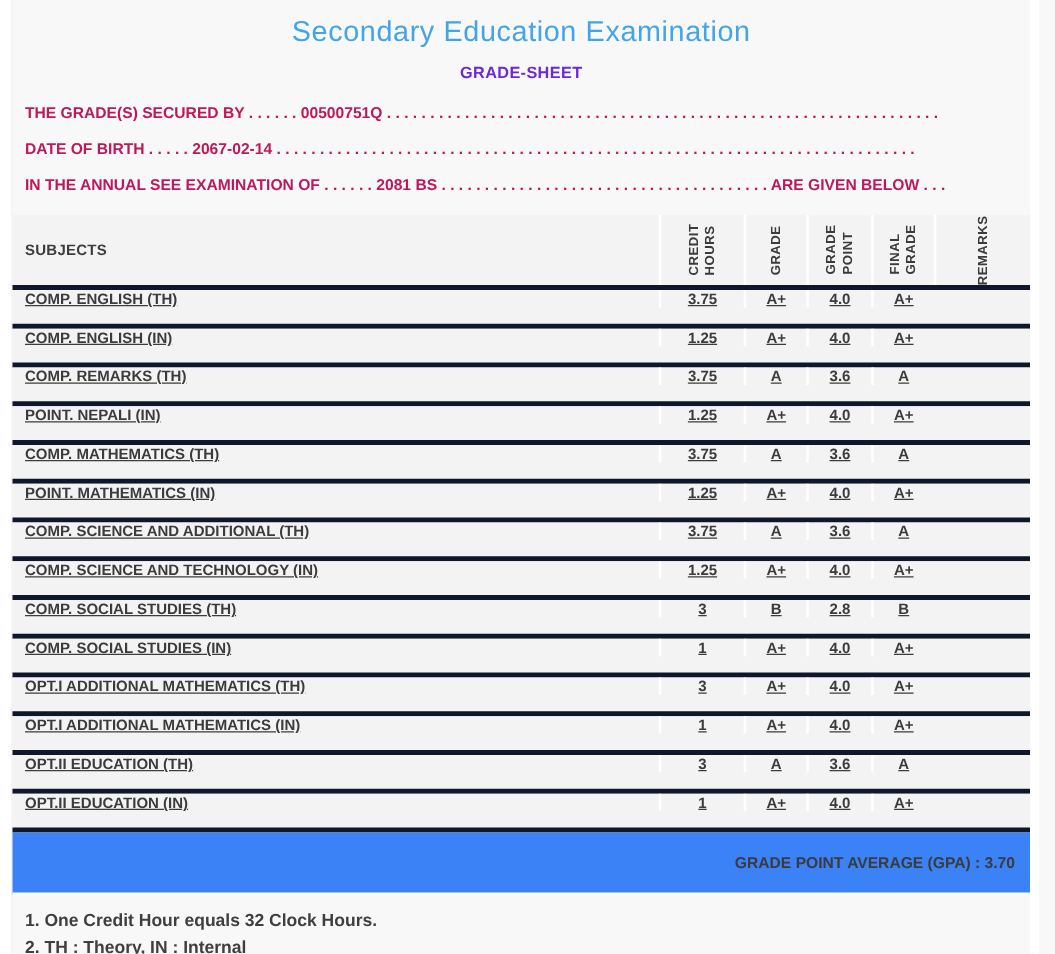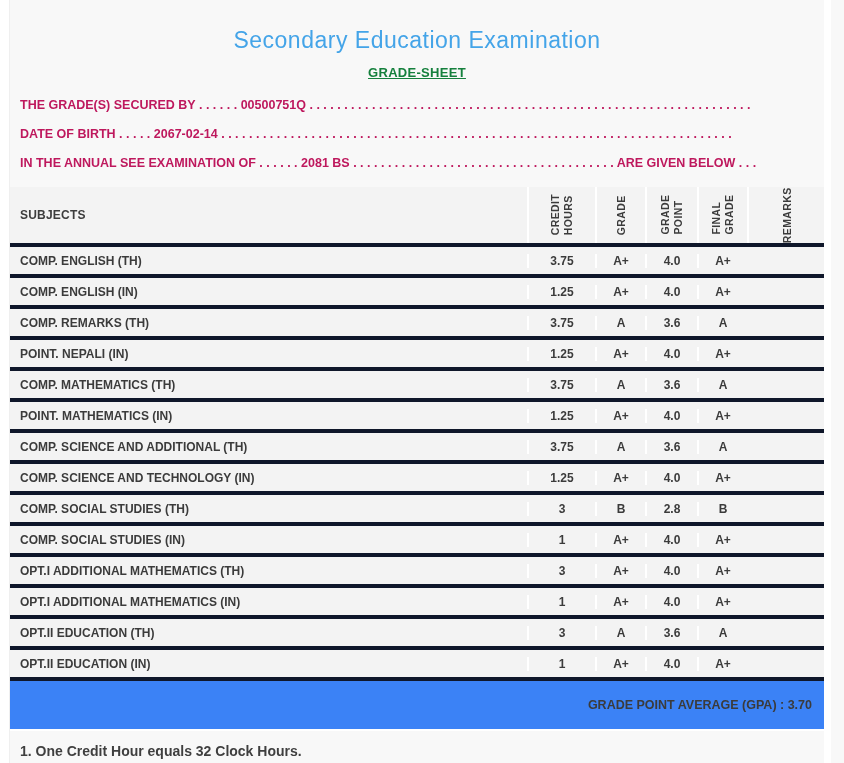--- a/index.html
+++ b/index.html
@@ -15,40 +15,40 @@
     position:absolute; left:0; top:0; bottom:0; width:9px;
     background:#ffffff; border-right:1px solid #efefef;
   }
   .gutter-right {
     position:absolute; left:824px; top:0; bottom:0; width:7px;
     background:#ffffff;
   }
   .content { position:absolute; left:10px; top:0; width:814px; }
 
   .title {
-    text-align:center; margin-top:27px;
+    text-align:center; margin-top:12px;
     font-size:23px; line-height:27px; font-weight:400;
     color:#44a4e8; letter-spacing:0.5px;
   }
   .subtitle {
     text-align:center; margin-top:11px;
-    font-size:13px; font-weight:700; color:#15803d; letter-spacing:0.3px;text-decoration:underline;
+    font-size:13px; font-weight:700; color:#6d28d9; letter-spacing:0.3px;
   }
   .info {
     margin:15px 0 0 10px;
     font-size:12.5px; font-weight:700;
     white-space:nowrap; overflow:hidden;
     color:#be185d;
   }
   .info-block { margin-top:18px; }
 
   .table { margin-top:17px; }
   .thead, .trow { display:flex; background:#f3f3f3; border-bottom:4px solid #0f172a; }
   .thead { height:56px; }
-  .trow  { height:27px; align-items:center; }
+  .trow  { height:27px; align-items:flex-start;text-decoration:underline; }
   .cell, .hcell { box-sizing:border-box; }
   .hcell { display:flex; align-items:center; justify-content:center; overflow:visible; }
   .c-subject { flex:1; text-align:left; padding-left:10px; }
   .hcell.c-subject { justify-content:flex-start; }
   .c-credit  { width:68px; text-align:center; border-left:2px solid #ffffff; }
   .c-grade   { width:50px; text-align:center; border-left:2px solid #ffffff; }
   .c-point   { width:52px; text-align:center; border-left:2px solid #ffffff; }
   .c-final   { width:50px; text-align:center; border-left:2px solid #ffffff; }
   .c-remarks { width:77px; text-align:center; border-left:2px solid #ffffff; }
   .cell { font-size:12px; font-weight:700; color:#3b3b3b; }

